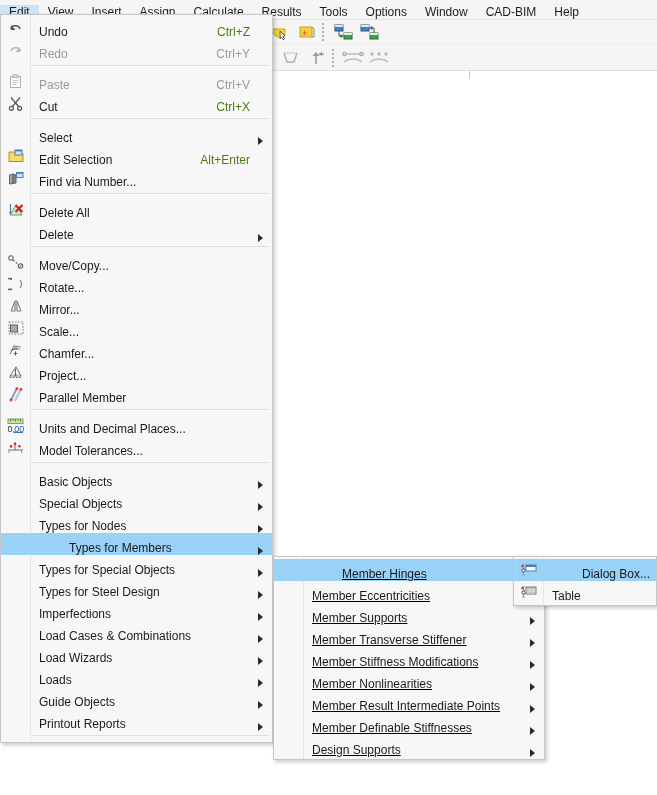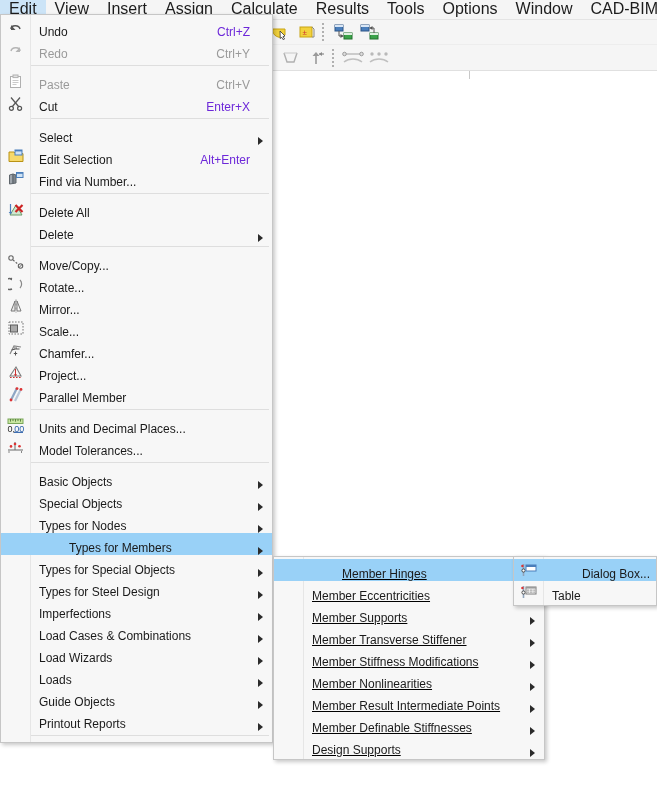--- a/index.html
+++ b/index.html
@@ -15,22 +15,22 @@
     width: 657px; height: 795px;
     background: #ffffff;
   }
 
   
   .menubar {
     position: absolute; left: 0; top: 0;
     width: 657px; height: 19px;
     background: #f5f5f5;
     border-bottom: 1px solid #e4e4e4;
-    display: flex; align-items: flex-start;
-    font-size: 16px;
+    display: flex; align-items: flex-end;
+    font-size: 12px;
     z-index: 40;
   }
   .menubar-item {
     padding: 0 9px;
     display: flex; align-items: center;
     color: #1c1c1c;
     white-space: nowrap;
     cursor: default;
   }
   .menubar-item.active {
@@ -118,21 +118,21 @@
   .mi.disabled .mi-label,
   .mi.disabled .mi-accel { color: #9a9a9a; }
 
   .mi-icon {
     width: 29px; min-width: 29px; height: 22px;
     display: flex; align-items: center; justify-content: center;
     position: relative; z-index: 2;
   }
   .mi-label { flex: 0 0 auto; padding-left: 9px; }
   .mi-spacer { flex: 1 1 auto; min-width: 18px; }
-  .mi-accel { color: #6d28d9; padding-right: 4px; }
+  .mi-accel { color: #4d7c0f; padding-right: 4px; }
   .mi-arrow {
     width: 12px; min-width: 12px;
     display: flex; align-items: center; justify-content: center;
   }
   .arrow-r {
     width: 0; height: 0;
     border-top: 4px solid transparent;
     border-bottom: 4px solid transparent;
     border-left: 5px solid #2b2b2b;
   }
@@ -474,21 +474,21 @@
           <span class="mi-icon">
             <svg width="15" height="15" viewBox="0 0 15 15">
               <path d="M3 1.5 L11 11" stroke="#555" stroke-width="1.2" fill="none"></path>
               <path d="M12 1.5 L4 11" stroke="#555" stroke-width="1.2" fill="none"></path>
               <circle cx="3.4" cy="12.3" r="2" fill="none" stroke="#555" stroke-width="1.2"></circle>
               <circle cx="11.6" cy="12.3" r="2" fill="none" stroke="#555" stroke-width="1.2"></circle>
             </svg>
           </span>
           <span class="mi-label">Cut</span>
           <span class="mi-spacer"></span>
-          <span class="mi-accel">Enter+X</span>
+          <span class="mi-accel">Ctrl+X</span>
           <span class="mi-arrow"></span>
         </div>
         <div class="msep"></div>
         <div class="mi">
           <span class="mi-icon"></span>
           <span class="mi-label">Select</span>
           <span class="mi-spacer"></span>
           <span class="mi-arrow">
             <span class="arrow-r"></span>
           </span>

